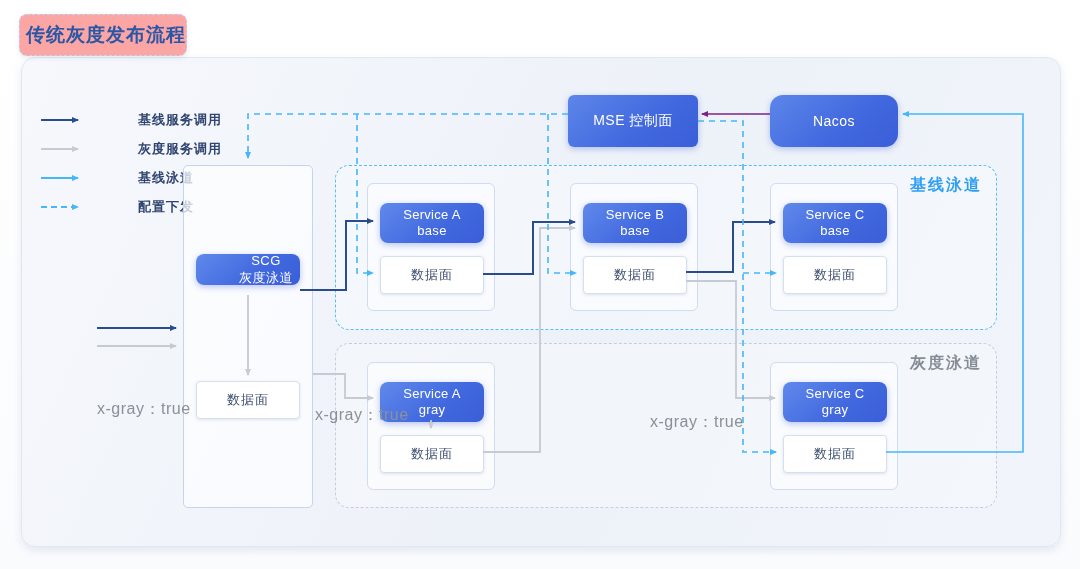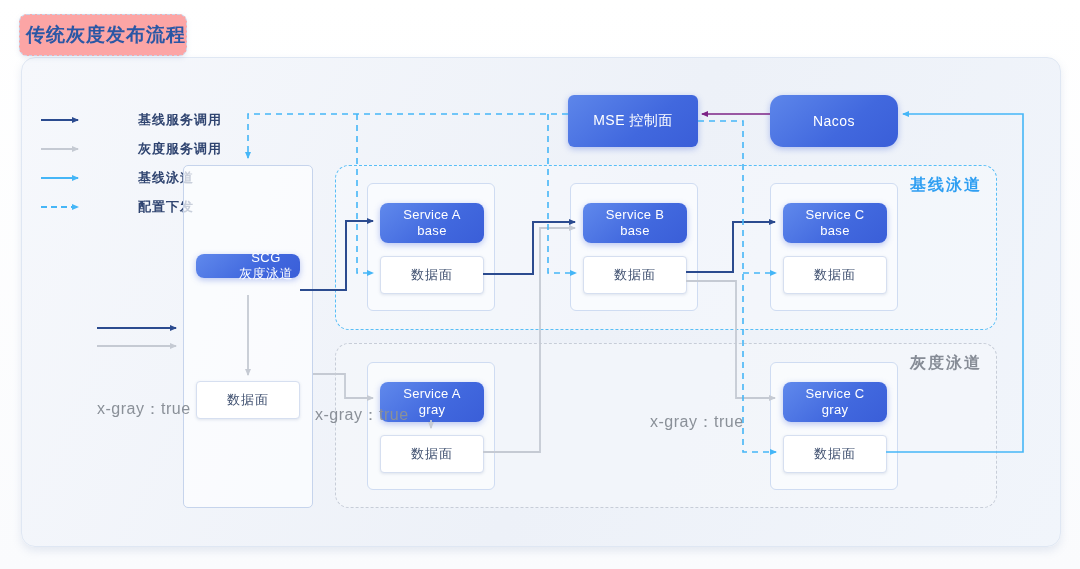--- a/index.html
+++ b/index.html
@@ -68,21 +68,21 @@
   }
   .data-box {
     position:absolute; left:12px; top:72px; width:104px; height:38px;
     background:#ffffff; border:1px solid #d6dff0; border-radius:4px;
     box-shadow:0 1px 3px rgba(100,120,160,0.18);
     display:flex; align-items:center; justify-content:center;
     color:#3d4e6e; font-size:13px; letter-spacing:1px;
   }
   
   .scg-blue {
-    left:196px; top:254px; width:104px; height:24px; position:absolute;
+    left:196px; top:254px; width:104px; height:31px; position:absolute;
     border-radius:8px;
     background:linear-gradient(140deg,#6089ec 0%,#4168de 60%,#3a5ed8 100%);
     box-shadow:0 2px 6px rgba(59,95,217,0.35);
     display:flex; flex-direction:column; align-items:center; justify-content:center;
     color:#fff; font-size:13px; line-height:1.25; letter-spacing:0.5px;padding-left:36px;
   }
   .scg-data {
     left:196px; top:381px; width:104px; height:38px; position:absolute;
     background:#ffffff; border:1px solid #d6dff0; border-radius:4px;
     box-shadow:0 1px 3px rgba(100,120,160,0.18);

